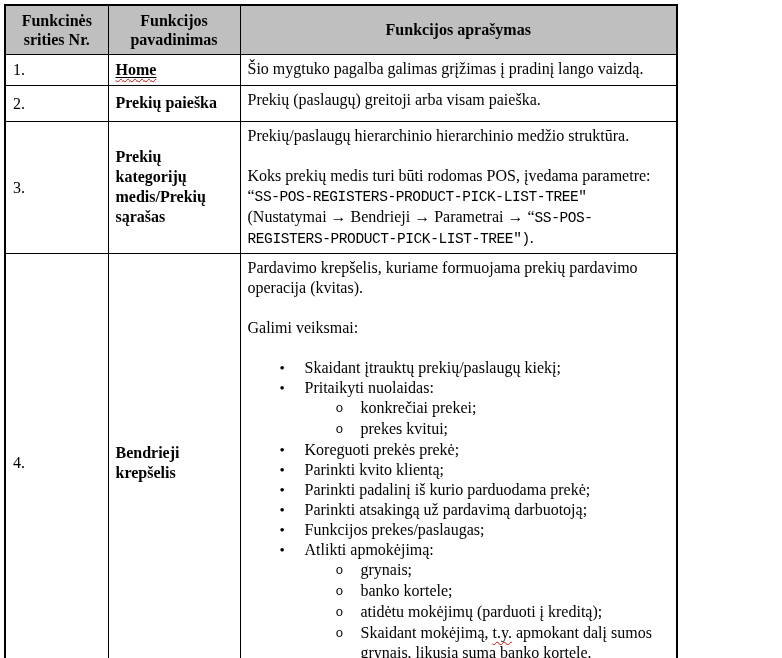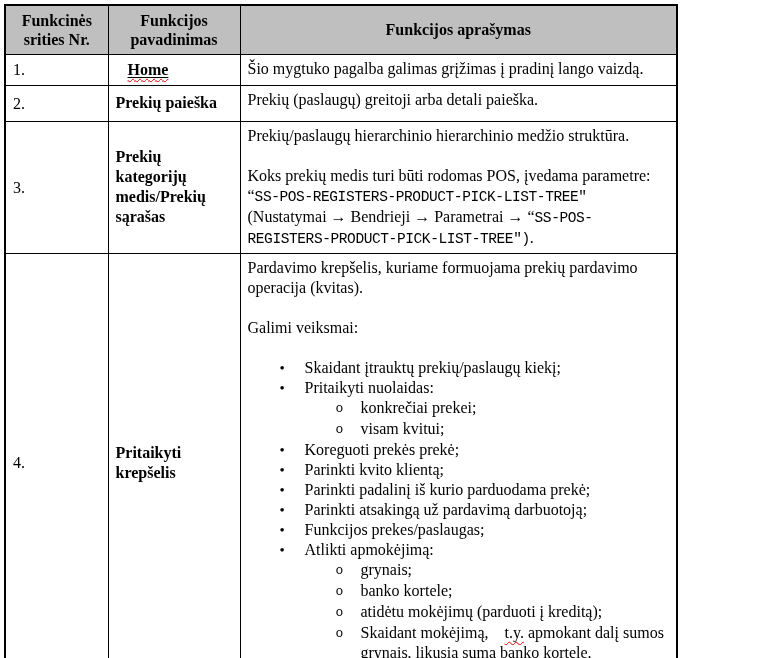--- a/index.html
+++ b/index.html
@@ -55,21 +55,20 @@
     font-family: "Liberation Mono", monospace;
     font-size: 14.5px;
     letter-spacing: -0.4px;
   }
   .u { text-decoration: underline; text-underline-offset: 2px; }
   .sq {
     text-decoration: underline wavy var(--squiggle-color, #e60000);
     text-decoration-thickness: 1px;
     text-underline-offset: 3px;
     text-decoration-skip-ink: none;
-    margin-left: 12px;
   }
   .u .sq {
     text-decoration: underline wavy var(--squiggle-color, #e60000);
     text-decoration-thickness: 1px;
     text-underline-offset: 3px;
   }
   .li { display: flex; align-items: flex-start; }
   .li .marker {
     flex: 0 0 25px;
     width: 25px;
@@ -105,55 +104,55 @@
         <td class="cell-nr"><span>1.</span></td>
         <td class="cell-name"><span class="u"><span class="sq">Home</span></span></td>
         <td class="cell-desc">
           <div class="para"><span>Šio mygtuko pagalba galimas grįžimas į pradinį lango vaizdą.</span></div>
         </td>
       </tr>
       <tr style="height: 36px;">
         <td class="cell-nr"><span>2.</span></td>
         <td class="cell-name"><span>Prekių paieška</span></td>
         <td class="cell-desc">
-          <div class="para"><span>Prekių (paslaugų) greitoji arba detali paieška.</span></div>
+          <div class="para"><span>Prekių (paslaugų) greitoji arba visam paieška.</span></div>
         </td>
       </tr>
       <tr style="height: 114px;">
         <td class="cell-nr"><span>3.</span></td>
         <td class="cell-name"><span>Prekių kategorijų medis/Prekių sąrašas</span></td>
         <td class="cell-desc">
           <div class="para"><span>Prekių/paslaugų hierarchinio hierarchinio medžio struktūra.</span></div>
           <div class="spacer"></div>
           <div class="para"><span>Koks prekių medis turi būti rodomas POS, įvedama parametre: “</span><span class="mono">SS-POS-REGISTERS-PRODUCT-PICK-LIST-TREE"</span><span> (Nustatymai → Bendrieji → Parametrai → “</span><span class="mono">SS-POS-REGISTERS-PRODUCT-PICK-LIST-TREE")</span><span>.</span></div>
         </td>
       </tr>
       <tr style="height: 420px;">
         <td class="cell-nr"><span>4.</span></td>
-        <td class="cell-name"><span>Pritaikyti krepšelis</span></td>
+        <td class="cell-name"><span>Bendrieji krepšelis</span></td>
         <td class="cell-desc">
           <div class="para"><span>Pardavimo krepšelis, kuriame formuojama prekių pardavimo operacija (kvitas).</span></div>
           <div class="spacer"></div>
           <div class="para"><span>Galimi veiksmai:</span></div>
           <div class="spacer"></div>
           <div class="li lvl1">
             <span class="marker">•</span>
             <span class="li-text"><span>Skaidant įtrauktų prekių/paslaugų kiekį;</span></span>
           </div>
           <div class="li lvl1">
             <span class="marker">•</span>
             <span class="li-text"><span>Pritaikyti nuolaidas:</span></span>
           </div>
           <div class="li lvl2">
             <span class="marker">o</span>
             <span class="li-text"><span>konkrečiai prekei;</span></span>
           </div>
           <div class="li lvl2">
             <span class="marker">o</span>
-            <span class="li-text"><span>visam kvitui;</span></span>
+            <span class="li-text"><span>prekes kvitui;</span></span>
           </div>
           <div class="li lvl1">
             <span class="marker">•</span>
             <span class="li-text"><span>Koreguoti prekės prekė;</span></span>
           </div>
           <div class="li lvl1">
             <span class="marker">•</span>
             <span class="li-text"><span>Parinkti kvito klientą;</span></span>
           </div>
           <div class="li lvl1">

